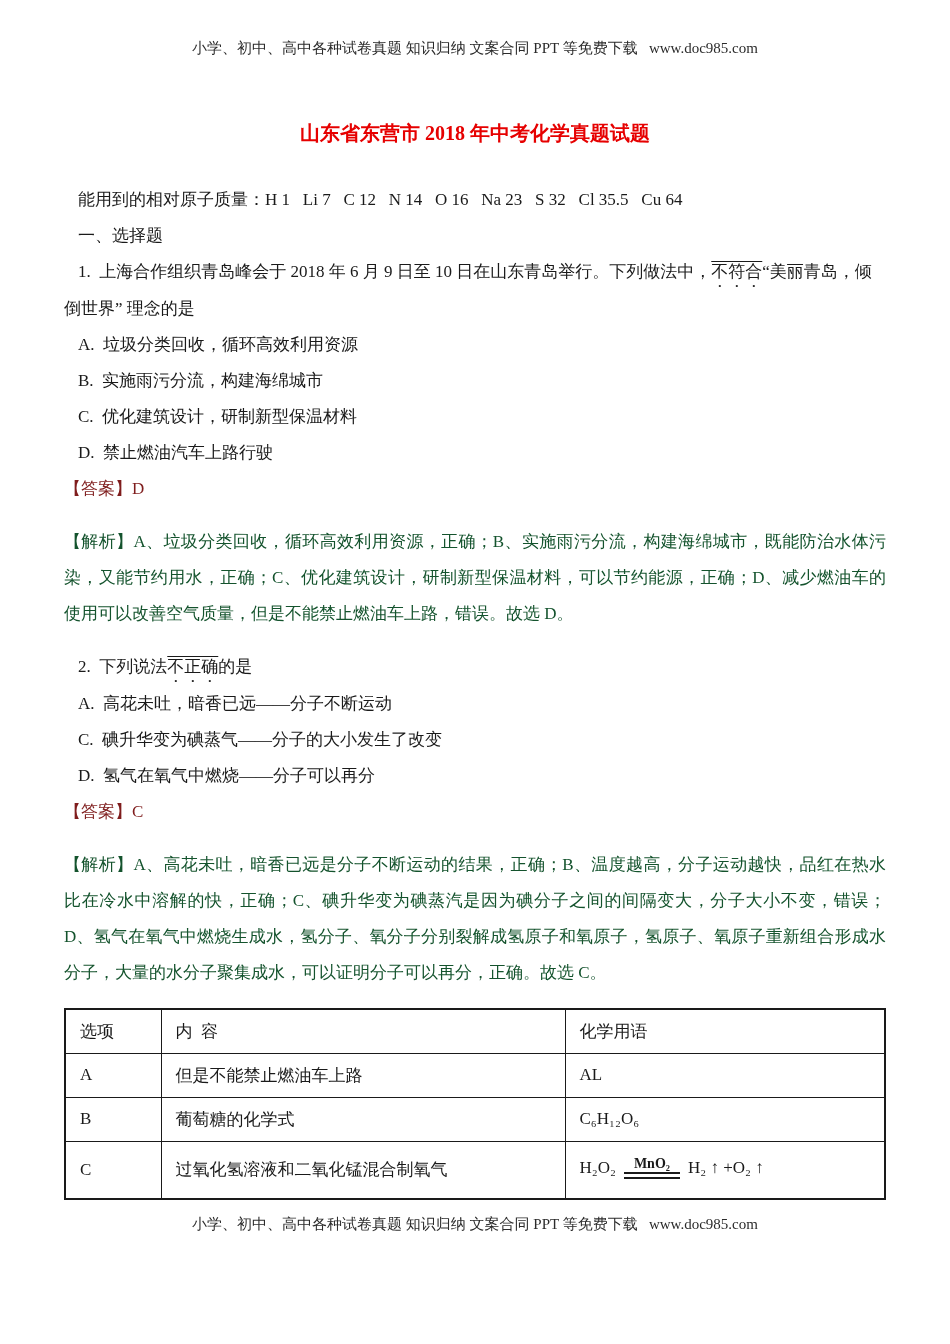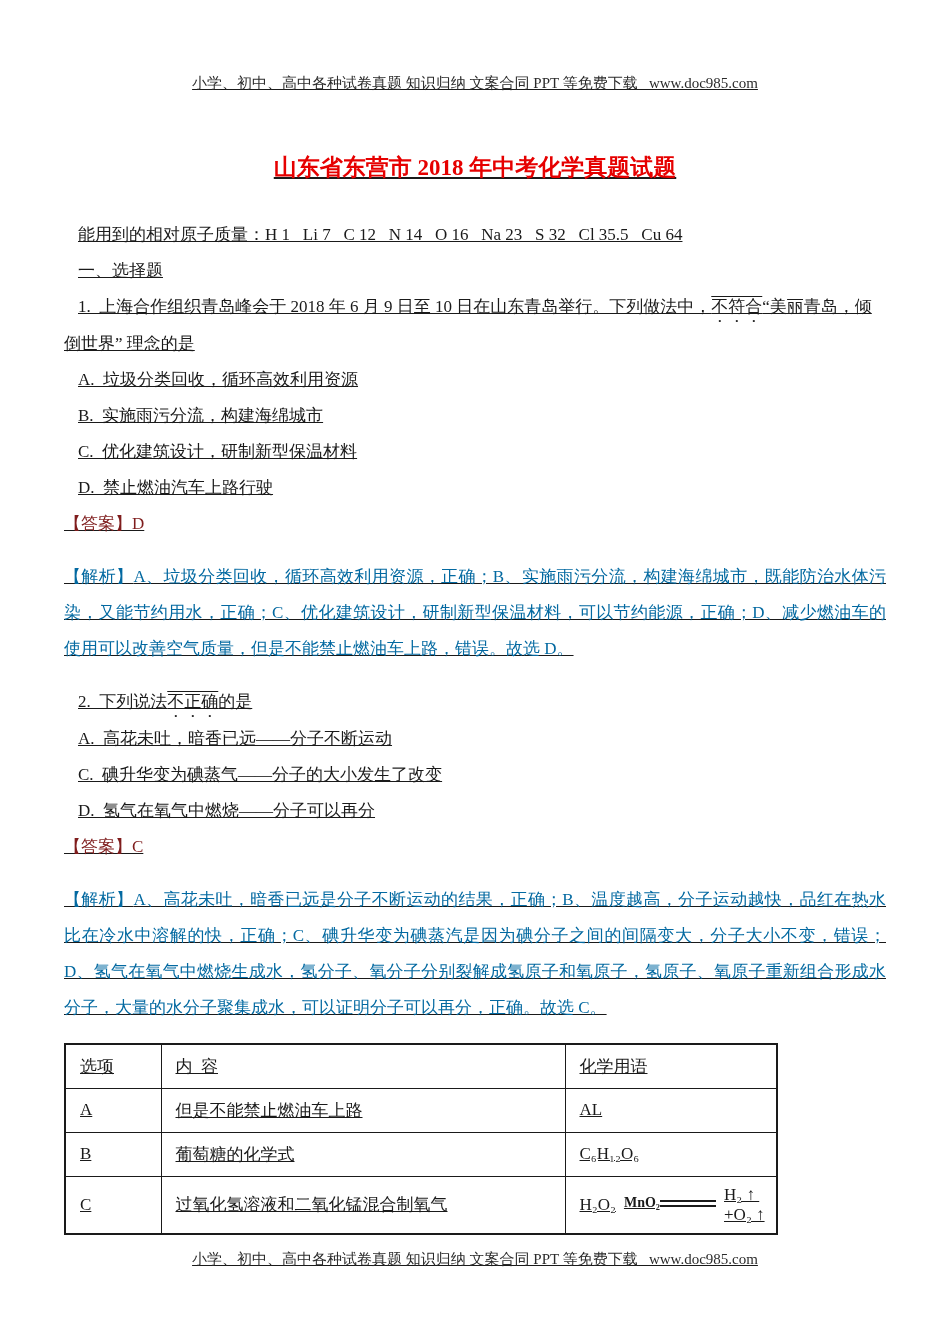--- a/index.html
+++ b/index.html
@@ -6,96 +6,95 @@
   html, body { margin: 0; padding: 0; }
   body {
     width: 950px; height: 1344px;
     background: #ffffff;
     color: #1a1a1a;
     font-family: "Liberation Serif", "DejaVu Serif", serif;
     overflow: hidden;
   }
   .page {
     width: 950px; height: 1344px;
-    padding: 73px 64px 0 64px;
+    padding: 38px 64px 0 64px;
     position: relative;
-    text-decoration: underline;
   }
   .site-line {
     text-align: center;
     font-size: 15px;
     color: #2b2b2b;
     line-height: 20px;
     white-space: pre-wrap;
   }
   .doc-title {
     margin-top: 58px;
     text-align: center;
     color: #e60000;
-    font-size: 23px;
+    font-size: 20px;
     font-weight: bold;
     line-height: 34px;
     white-space: pre-wrap;
   }
   .content {
     margin-top: 32px;
     font-size: 17px;
   }
   p.para {
     margin: 0;
     line-height: 36px;
     white-space: pre-wrap;
     text-indent: 14px;
   }
   p.no-indent { text-indent: 0; }
   p.red { color: #7f1d1d; }
   p.analysis {
-    color: #0369a1;
+    color: #14532d;
     white-space: normal;
     text-align: justify;
     text-indent: 0;
     line-height: 36px;
   }
   .emph {
     text-decoration: overline;
     text-decoration-thickness: 1px;
     -webkit-text-emphasis: filled dot #1a1a1a;
     text-emphasis: filled dot #1a1a1a;
     -webkit-text-emphasis-position: under;
     text-emphasis-position: under right;
   }
   table.q3 {
     margin-top: 4px;
     border-collapse: collapse;
-    width: 714px;
+    width: 822px;
     font-size: 17px;
   }
   table.q3, table.q3 th, table.q3 td {
     border: 1px solid #1a1a1a;
   }
   table.q3 { border: 2px solid #1a1a1a; }
   table.q3 th, table.q3 td {
     font-weight: normal;
     text-align: left;
     padding: 0 0 0 14px;
     vertical-align: middle;
   }
   .col-option { width: 96px; }
   .col-content { width: 404px; }
   .row-h { height: 44px; }
   .row-c { height: 58px; }
   .hdr-content { letter-spacing: 0; white-space: pre-wrap; }
   .equation {
     display: flex;
-    align-items: center;
+    align-items: flex-start;
     white-space: pre-wrap;
   }
   .eq-cond {
     display: inline-flex;
-    flex-direction: row;
+    flex-direction: column;
     align-items: center;
     margin: 0 8px 0 8px;
     transform: translateY(-2px);
   }
   .eq-cond-text {
     font-weight: bold;
     font-size: 14px;
     line-height: 15px;
   }
   .eq-lines {

